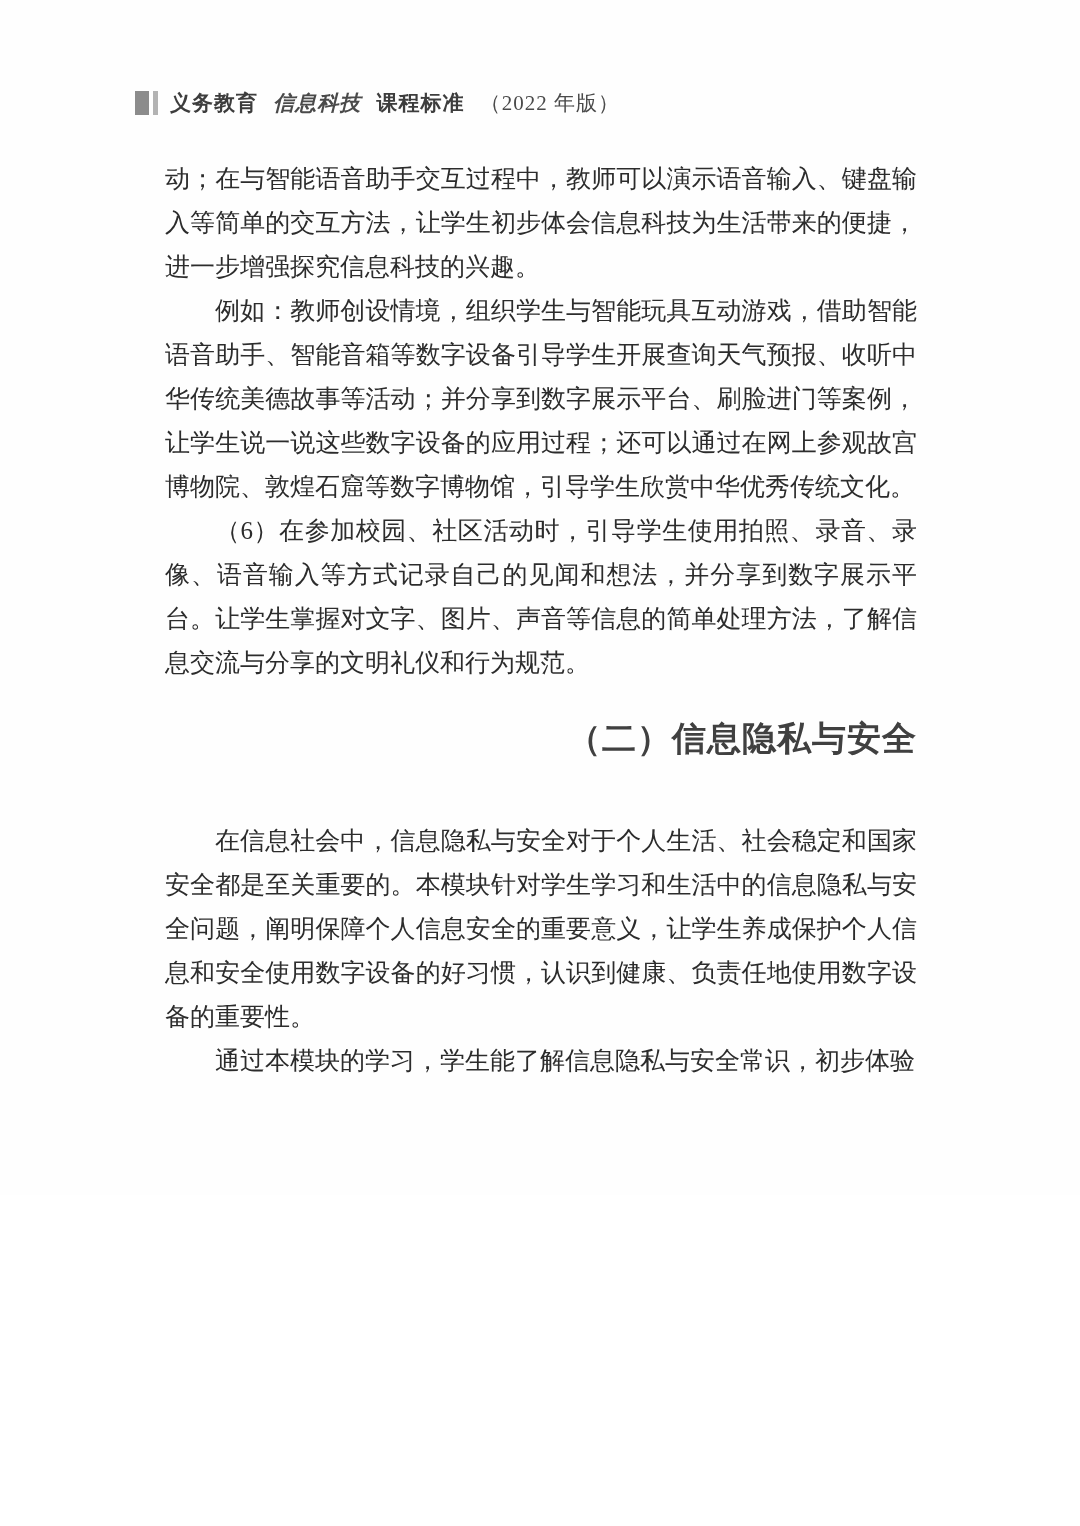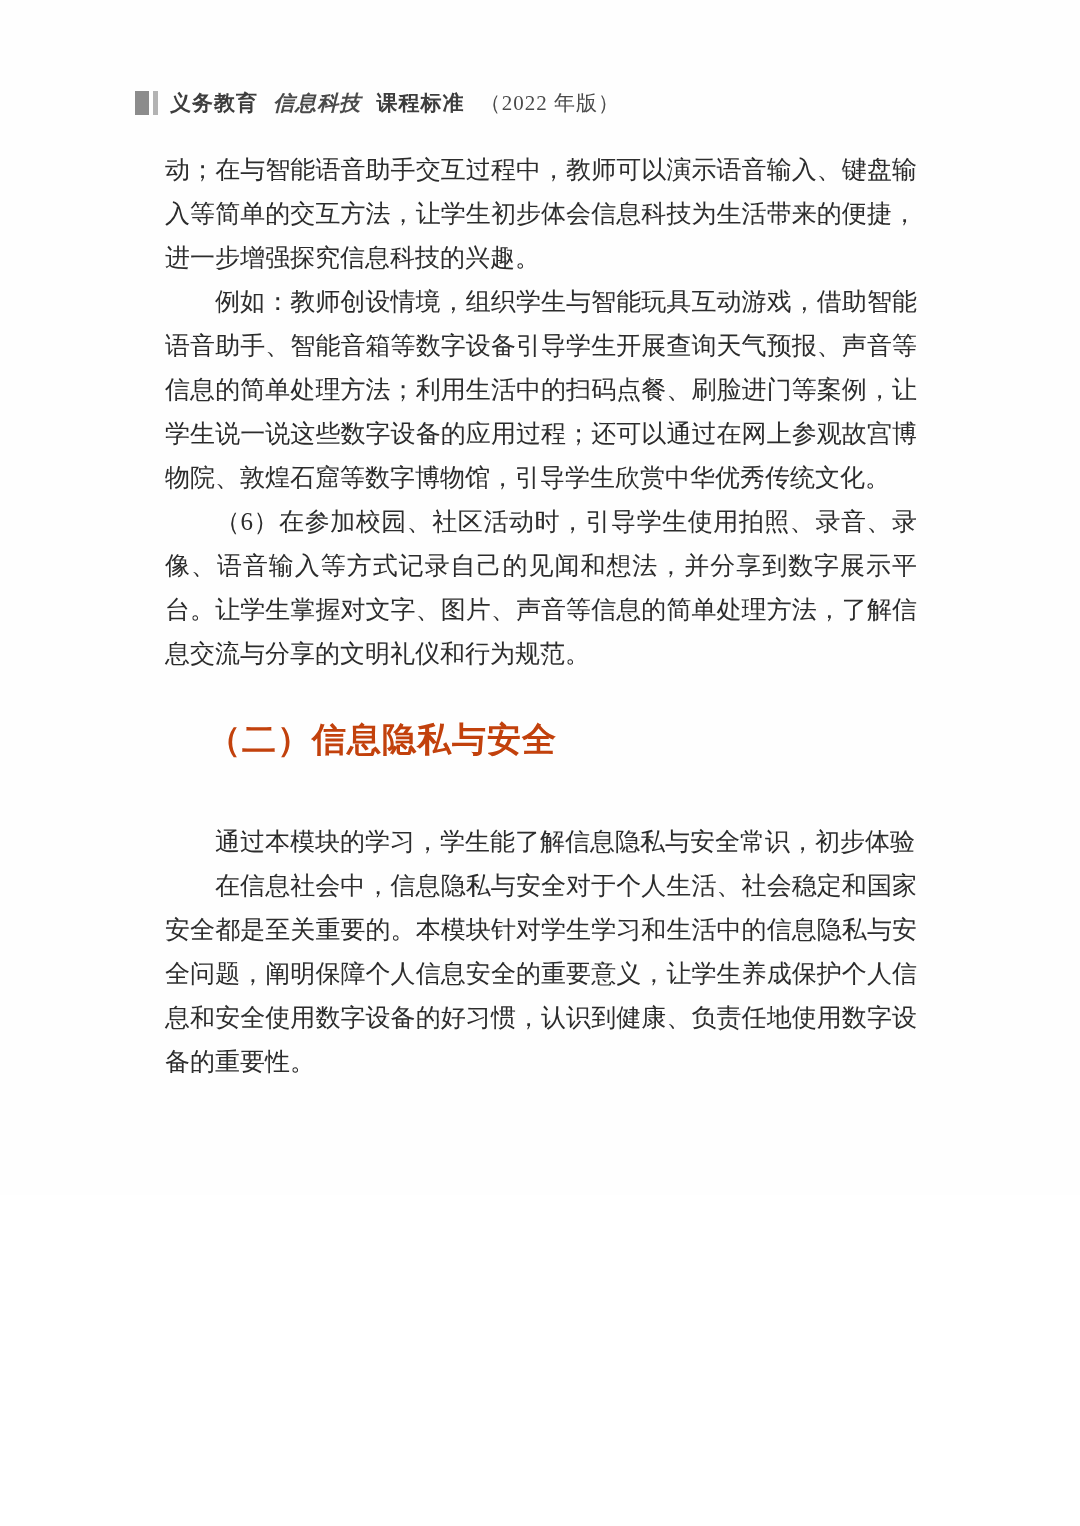--- a/index.html
+++ b/index.html
@@ -40,40 +40,41 @@
     white-space: nowrap;
   }
   .hdr-text .seg { margin-right: 9px; }
   .hdr-bold   { font-weight: bold; }
   .hdr-italic { font-style: italic; font-weight: bold; color: #4a4a4a; }
   .hdr-plain  { font-weight: normal; color: #4a4a4a; margin-right: 0; }
   
   .content {
     position: absolute;
     left: 165px;
-    top: 148px;
+    top: 157px;
     width: 752px;
   }
   .content p {
     margin: 0;
     font-size: 25px;
     line-height: 44px;
     text-align: justify;
     text-justify: inter-ideograph;
     color: #2c2c2c;
   }
   .content p.indent { text-indent: 2em; }
   .section-heading {
-    margin: 42px 0 58px 0;
+    margin: 32px 0 58px 0;
     padding-left: 42px;
     font-size: 34px;
     line-height: 44px;
     font-weight: bold;
-    color: #c2410c;
+    color: #404040;
     letter-spacing: 1px;
+    text-align: right;
   }
   
   .page-number {
     position: absolute;
     left: 168px;
     top: 1388px;
     font-size: 25px;
     color: #a21caf;
   }
 </style>
@@ -88,24 +89,24 @@
     <span class="hdr-text">
       <span class="seg hdr-bold">义务教育</span>
       <span class="seg hdr-italic">信息科技</span>
       <span class="seg hdr-bold">课程标准</span>
       <span class="seg hdr-plain">（2022 年版）</span>
     </span>
   </div>
 
   <div class="content">
     <p>动；在与智能语音助手交互过程中，教师可以演示语音输入、键盘输入等简单的交互方法，让学生初步体会信息科技为生活带来的便捷，进一步增强探究信息科技的兴趣。</p>
-    <p class="indent">例如：教师创设情境，组织学生与智能玩具互动游戏，借助智能语音助手、智能音箱等数字设备引导学生开展查询天气预报、声音等信息的简单处理方法；利用生活中的扫码点餐、刷脸进门等案例，让学生说一说这些数字设备的应用过程；还可以通过在网上参观故宫博物院、敦煌石窟等数字博物馆，引导学生欣赏中华优秀传统文化。</p>
+    <p class="indent">例如：教师创设情境，组织学生与智能玩具互动游戏，借助智能语音助手、智能音箱等数字设备引导学生开展查询天气预报、收听中华传统美德故事等活动；并分享到数字展示平台、刷脸进门等案例，让学生说一说这些数字设备的应用过程；还可以通过在网上参观故宫博物院、敦煌石窟等数字博物馆，引导学生欣赏中华优秀传统文化。</p>
     <p class="indent">（6）在参加校园、社区活动时，引导学生使用拍照、录音、录像、语音输入等方式记录自己的见闻和想法，并分享到数字展示平台。让学生掌握对文字、图片、声音等信息的简单处理方法，了解信息交流与分享的文明礼仪和行为规范。</p>
 
     <div class="section-heading">（二）信息隐私与安全</div>
 
+    <p class="indent">在信息社会中，信息隐私与安全对于个人生活、社会稳定和国家安全都是至关重要的。本模块针对学生学习和生活中的信息隐私与安全问题，阐明保障个人信息安全的重要意义，让学生养成保护个人信息和安全使用数字设备的好习惯，认识到健康、负责任地使用数字设备的重要性。</p>
     <p class="indent">通过本模块的学习，学生能了解信息隐私与安全常识，初步体验</p>
-    <p class="indent">在信息社会中，信息隐私与安全对于个人生活、社会稳定和国家安全都是至关重要的。本模块针对学生学习和生活中的信息隐私与安全问题，阐明保障个人信息安全的重要意义，让学生养成保护个人信息和安全使用数字设备的好习惯，认识到健康、负责任地使用数字设备的重要性。</p>
   </div>
 
   <div class="page-number">16</div>
 
 </div>
 
 </body></html>

